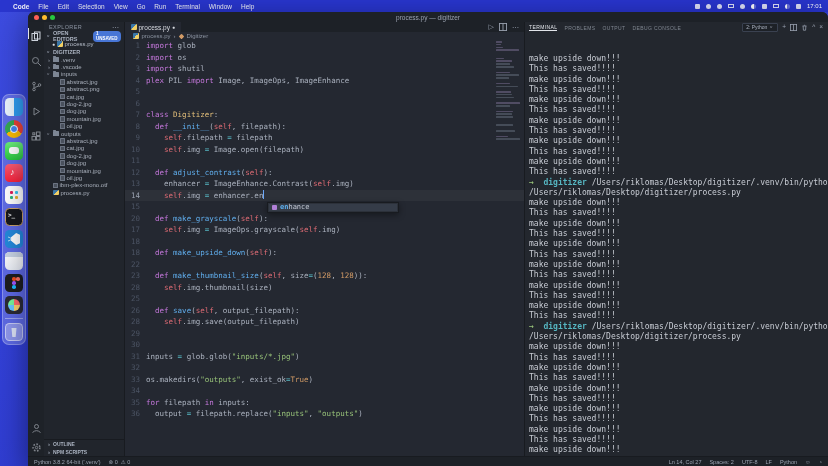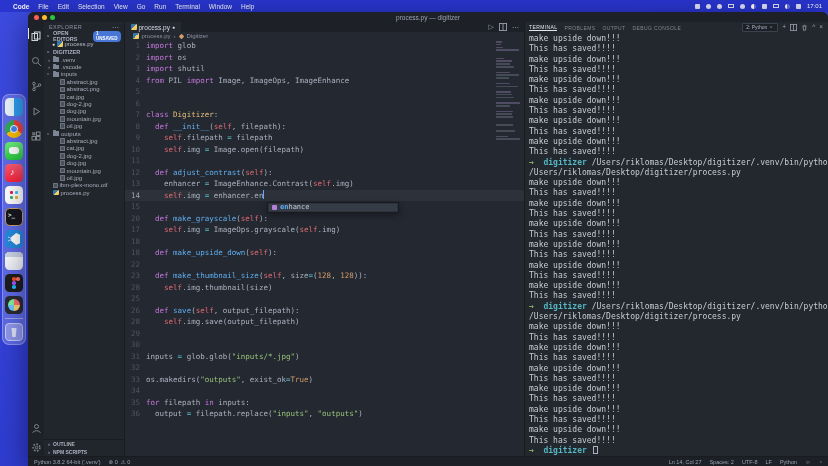--- a/index.html
+++ b/index.html
@@ -120,21 +120,21 @@
 
   
   .term-pane { width:302px; flex:none; display:flex; flex-direction:column; background:#23272e; }
   .term-head { height:10px; display:flex; align-items:center; padding:0 4px; gap:7px; flex:none; }
   .term-tab { font-size:5px; letter-spacing:.4px; color:#7f8690; padding-top:1px; }
   .term-tab.active { color:#e2e5ea; border-bottom:1px solid #e2e5ea; }
   .term-right { margin-left:auto; display:flex; align-items:center; gap:4px; color:#9aa2b0; }
   .shellsel { border:1px solid #3a4150; background:#1d2127; color:#aab2c0; font-size:5px; padding:0.5px 3px; display:flex; gap:3px; align-items:center; border-radius:1px; }
   .t-ic { font-size:6.5px; line-height:1; }
   .term-right svg { width:7px; height:7px; stroke:#9aa2b0; fill:none; stroke-width:1; }
-  .term-body { flex:1; padding:2px 0 0 4px; font:8px "DejaVu Sans Mono",monospace; line-height:10.3px; color:#c8ccd4; overflow:hidden; }
+  .term-body { flex:1; padding:2px 0 0 4px; font:8px "DejaVu Sans Mono",monospace; line-height:10.3px; color:#c8ccd4; overflow:hidden;margin-top:20px; }
   .t-line { white-space:pre; height:10.3px; }
   .t-arrow { color:#98c379; font-weight:bold; }
   .t-dir { color:#56b6c2; font-weight:bold; }
   .t-cursor { display:inline-block; width:5px; height:8px; border:1px solid #aab2c0; vertical-align:-1px; margin-left:1px; }
 
   
   .statusbar { height:10px; background:#1d2127; border-top:1px solid #181b20; display:flex; align-items:center;
                padding:0 6px; font-size:5.5px; color:#9aa2b0; flex:none; }
   .sb-left { display:flex; gap:8px; align-items:center; }
   .sb-right { margin-left:auto; display:flex; gap:8px; align-items:center; }
@@ -436,21 +436,21 @@
             <div class="mm-line" style="width: 17px;"></div>
             <div class="mm-line" style="width: 0px; background: transparent;"></div>
             <div class="mm-line" style="width: 18.5px;"></div>
             <div class="mm-line" style="width: 0px; background: transparent;"></div>
             <div class="mm-line" style="width: 11.5px; background: rgb(91, 85, 112);"></div>
             <div class="mm-line" style="width: 24px;"></div>
           </div>
       <div class="code-line"><span class="gutter">1</span><span><span class="tok-k">import</span><span class="tok-p"> glob</span></span></div>
           <div class="code-line"><span class="gutter">2</span><span><span class="tok-k">import</span><span class="tok-p"> os</span></span></div>
           <div class="code-line"><span class="gutter">3</span><span><span class="tok-k">import</span><span class="tok-p"> shutil</span></span></div>
-          <div class="code-line"><span class="gutter">4</span><span><span class="tok-k">from</span><span class="tok-p"> PIL </span><span class="tok-k">import</span><span class="tok-p"> Image, ImageOps, ImageEnhance</span></span></div>
+          <div class="code-line"><span class="gutter">4</span><span><span class="tok-k">plex</span><span class="tok-p"> PIL </span><span class="tok-k">import</span><span class="tok-p"> Image, ImageOps, ImageEnhance</span></span></div>
           <div class="code-line"><span class="gutter">5</span><span></span></div>
           <div class="code-line"><span class="gutter">6</span><span></span></div>
           <div class="code-line"><span class="gutter">7</span><span><span class="tok-k">class</span><span class="tok-p"> </span><span class="tok-c">Digitizer</span><span class="tok-p">:</span></span></div>
           <div class="code-line"><span class="gutter">8</span><span><span class="tok-p">  </span><span class="tok-k">def</span><span class="tok-p"> </span><span class="tok-f">__init__</span><span class="tok-p">(</span><span class="tok-r">self</span><span class="tok-p">, filepath):</span></span></div>
           <div class="code-line"><span class="gutter">9</span><span><span class="tok-p">    </span><span class="tok-r">self</span><span class="tok-p">.filepath </span><span class="tok-o">=</span><span class="tok-p"> filepath</span></span></div>
           <div class="code-line"><span class="gutter">10</span><span><span class="tok-p">    </span><span class="tok-r">self</span><span class="tok-p">.img </span><span class="tok-o">=</span><span class="tok-p"> Image.open(filepath)</span></span></div>
           <div class="code-line"><span class="gutter">11</span><span></span></div>
           <div class="code-line"><span class="gutter">12</span><span><span class="tok-p">  </span><span class="tok-k">def</span><span class="tok-p"> </span><span class="tok-f">adjust_contrast</span><span class="tok-p">(</span><span class="tok-r">self</span><span class="tok-p">):</span></span></div>
           <div class="code-line"><span class="gutter">13</span><span><span class="tok-p">    enhancer </span><span class="tok-o">=</span><span class="tok-p"> ImageEnhance.Contrast(</span><span class="tok-r">self</span><span class="tok-p">.img)</span></span></div>
           <div class="code-line cur"><span class="gutter">14</span><span><span class="tok-p">    </span><span class="tok-r">self</span><span class="tok-p">.img </span><span class="tok-o">=</span><span class="tok-p"> enhancer.en</span></span><span class="caret"></span></div>

